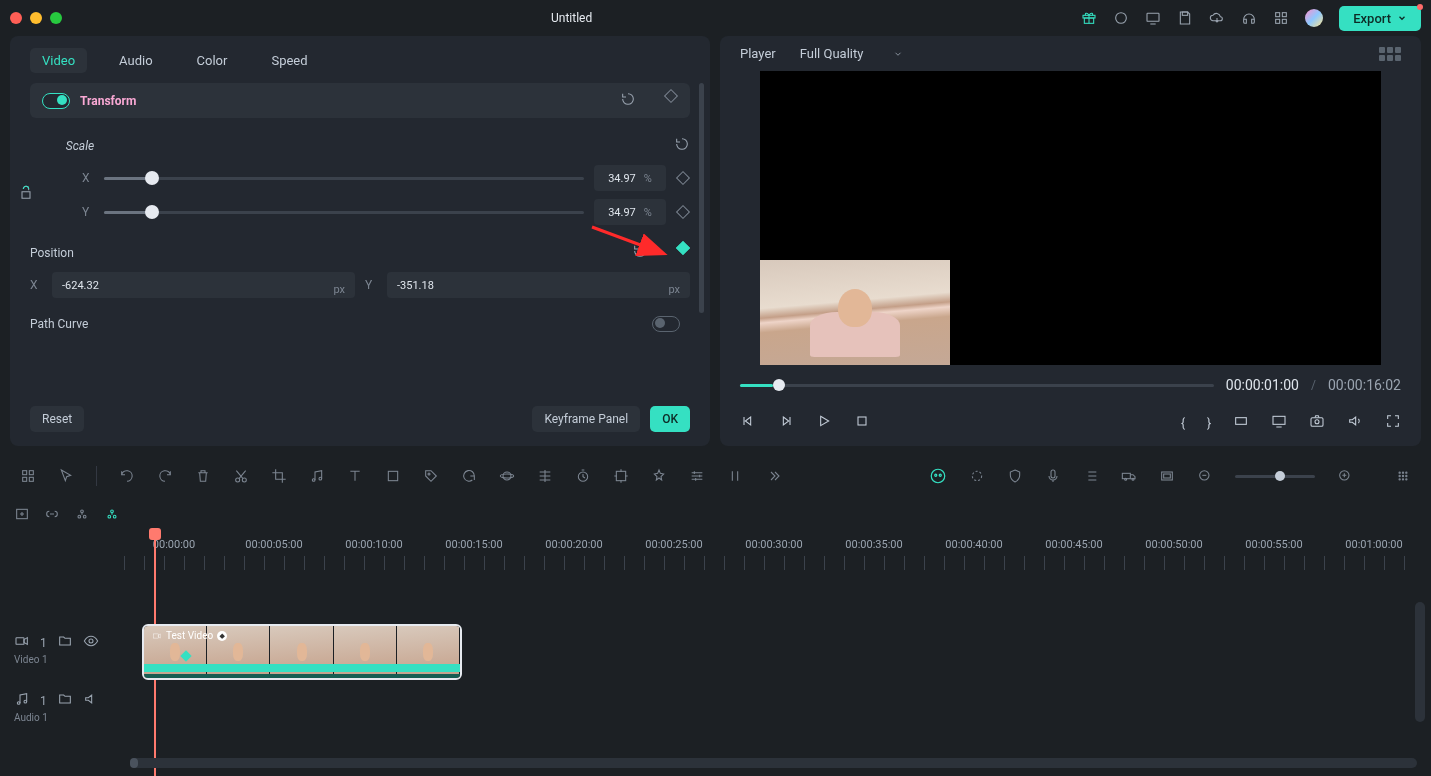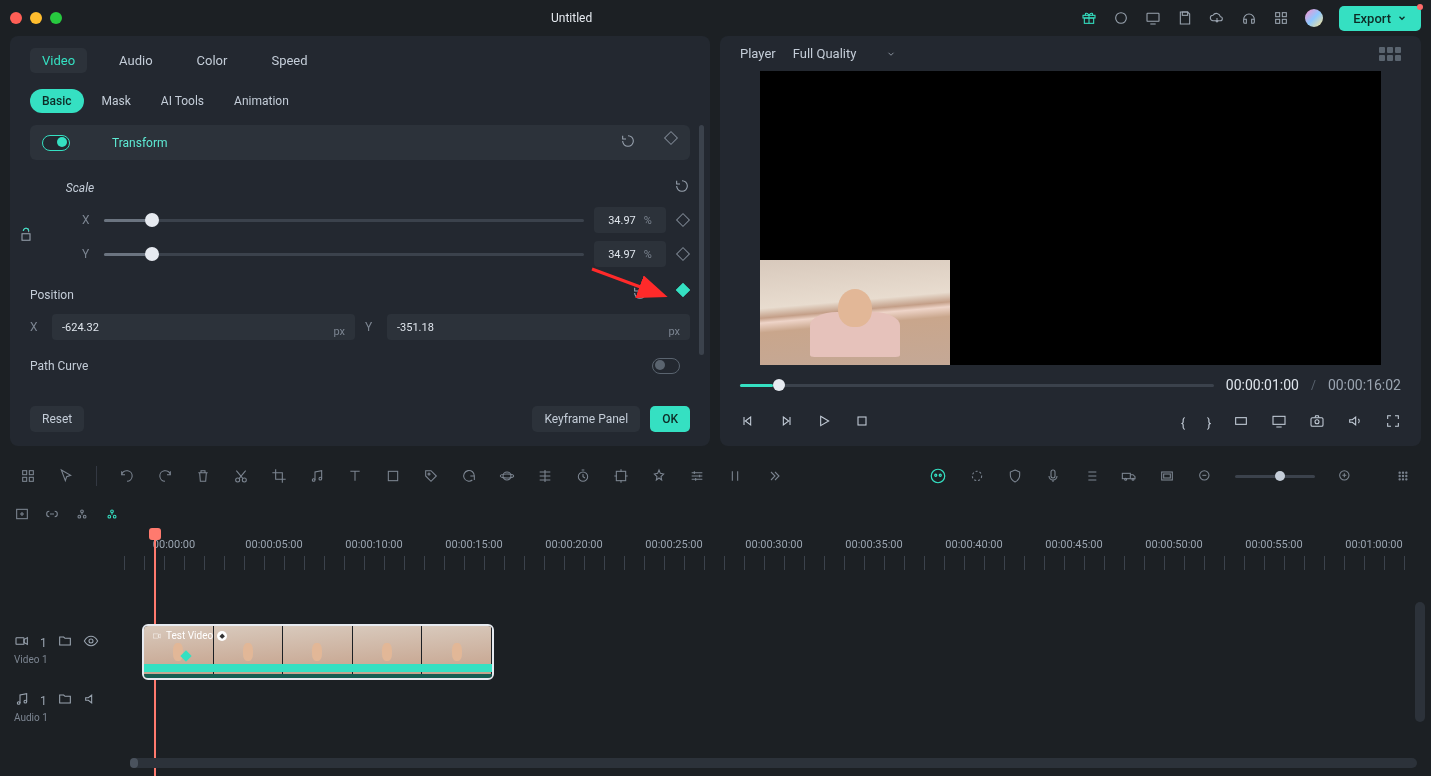--- a/index.html
+++ b/index.html
@@ -34,21 +34,21 @@
 .sub-tabs span.active { background: #35e0c2; color: #0d2b26; font-weight: 500; }
 
 
 .prop-body { flex: 1; padding: 0 20px; overflow-y: hidden; position: relative; }
 .prop-scroll { position: absolute; right: 6px; top: 0; width: 5px; height: 230px; background: #3b424c; border-radius: 3px; }
 .section-hdr { display: flex; align-items: center; background: #2c323a; border-radius: 6px; padding: 8px 12px; margin-bottom: 12px; }
 .toggle { width: 28px; height: 16px; background: #232830; border: 1.5px solid #35e0c2; border-radius: 10px; position: relative; margin-right: 10px; }
 .toggle.on::after { content: ''; position: absolute; width: 10px; height: 10px; background: #35e0c2; border-radius: 50%; top: 1px; left: 14px; }
 .toggle.off { border-color: #5a646f; }
 .toggle.off::after { content: ''; position: absolute; width: 10px; height: 10px; background: #5a646f; border-radius: 50%; top: 1px; left: 2px; }
-.section-hdr .lbl { flex: 1; font-weight: 400; color: #5eead4; margin-left: 32px; }
+.section-hdr .lbl { flex: 1; font-weight: 700; color: #f9a8d4; }
 .hdr-icons { display: flex; gap: 28px; color: #9aa4b0; }
 
 .prop-row { display: flex; align-items: center; padding: 6px 0; }
 .prop-row .lbl { width: 100px; color: #c4cdd8; }
 .prop-row.title .lbl { font-size: 12px; font-style: italic; }
 .row-icons { display: flex; gap: 28px; margin-left: auto; color: #9aa4b0; }
 
 .slider-row { display: flex; align-items: center; gap: 10px; padding: 4px 0 4px 52px; }
 .slider-row .axis { width: 12px; color: #7c8591; }
 .slider { flex: 1; height: 3px; background: #3b424c; border-radius: 2px; position: relative; }
@@ -72,21 +72,21 @@
 
 
 .arrow { position: absolute; pointer-events: none; }
 
 
 .prop-footer { padding: 14px 20px; display: flex; align-items: flex-end; gap: 10px; }
 .btn-g { padding: 6px 12px; background: #2c323a; border-radius: 5px; color: #c4cdd8; cursor: pointer; }
 .btn-a { padding: 6px 12px; background: #35e0c2; border-radius: 5px; color: #0d2b26; font-weight: 500; cursor: pointer; }
 
 
-.player-hdr { display: flex; align-items: center; padding: 10px 20px; gap: 17px; }
+.player-hdr { display: flex; align-items: center; padding: 10px 20px; gap: 24px; }
 .player-hdr .lbl { color: #c4cdd8; font-size: 13px; }
 .qsel { display: flex; align-items: center; gap: 30px; background: transparent; color: #c4cdd8; font-size: 13px; cursor: pointer; }
 .view-grid { margin-left: auto; display: grid; grid-template-columns: repeat(3,6px); gap: 2px; }
 .view-grid span { width: 6px; height: 6px; background: #5a646f; border-radius: 1px; }
 .canvas { flex: 1; background: #000; margin: 0 40px; position: relative; }
 .preview-img { position: absolute; background: linear-gradient(175deg,#d8c9bc 0%, #e8dccf 40%, #c49f88 48%, #eed4c8 52%, #c9a68c 60%, #c4a896 100%); }
 .preview-img.small { left: 0; bottom: 0; width: 190px; height: 105px; }
 .girl { position:absolute; inset:0; display:flex; align-items:center; justify-content:center; }
 .head { width: 34px; height: 38px; background: #e2b797; border-radius: 50% 50% 45% 45%; position: relative; margin-top: -10px; }
 .body { position: absolute; bottom: 8px; width: 90px; height: 45px; background: #e6c2bb; border-radius: 30% 30% 5% 5%; }
@@ -123,21 +123,21 @@
 .playhead { position: absolute; left: 140px; top: -40px; height: 260px; width: 2px; background: #ff7a6e; }
 .playhead-top { position: absolute; top: -6px; left: -5px; width: 12px; height: 12px; background: #ff7a6e; border-radius: 3px; }
 .cut-handle { position: absolute; left: 131px; top: 66px; width: 22px; height: 30px; background: #ff7a6e; border-radius: 11px; display: flex; align-items: center; justify-content: center; color: #fff; }
 
 .track { display: flex; align-items: center; height: 50px; }
 .track-hdr { width: 110px; display: flex; flex-direction: column; gap: 2px; }
 .track-hdr-top { display: flex; gap: 10px; align-items: center; color: #9aa4b0; }
 .track-hdr-label { color: #7c8591; font-size: 10px; }
 .track-lane { flex: 1; height: 50px; position: relative; }
 
-.clip { position: absolute; left: 18px; top: 0; height: 56px; width: 352px; border: 2px solid #e6eaf0; border-radius: 6px; overflow: hidden; background: #1c2024; }
+.clip { position: absolute; left: 18px; top: 0; height: 56px; width: 320px; border: 2px solid #e6eaf0; border-radius: 6px; overflow: hidden; background: #1c2024; }
 .clip-thumbs { position: absolute; inset: 0; display: flex; }
 .clip-thumbs div { flex: 1; background: linear-gradient(175deg,#d8c9bc,#c49f88); border-right: 1px solid #1c2024; position: relative; }
 .clip-thumbs .p { position:absolute; inset:0; display:flex; align-items:center; justify-content:center; }
 .clip-thumbs .p::after { content:''; width:10px; height:18px; background:#e2b797; border-radius:40%; }
 .clip-strip { position: absolute; bottom: 6px; left: 0; right: 0; height: 8px; background: #35e0c2; }
 .clip-strip2 { position: absolute; bottom: 0px; left: 0; right: 0; height: 4px; background: #165d52; }
 .clip-label { position: absolute; top: 4px; left: 8px; color: #fff; font-size: 10px; display: flex; align-items: center; gap: 4px; }
 .kf-mark { position:absolute; width:8px; height:8px; background:#35e0c2; transform:rotate(45deg); left: 38px; bottom: 18px; }
 
 .hscroll { position: absolute; bottom: 8px; left: 130px; right: 14px; height: 10px; background: #2c323a; border-radius: 5px; }
@@ -216,26 +216,20 @@
 </div>
 
 <div class="main">
 
   <div class="panel left">
     <div class="prop-tabs">
       <span class="active">Video</span>
       <span>Audio</span>
       <span>Color</span>
       <span>Speed</span>
-    </div>
-    <div class="sub-tabs">
-      <span class="active">Basic</span>
-      <span>Mask</span>
-      <span>AI Tools</span>
-      <span>Animation</span>
     </div>
 
     <div class="prop-body">
       <div class="prop-scroll"></div>
 
       <div class="section-hdr">
         <span class="toggle on"></span>
         <span class="lbl">Transform</span>
         <span class="hdr-icons">
           <span class="reset-ic"><svg class="icon" viewBox="0 0 24 24">

